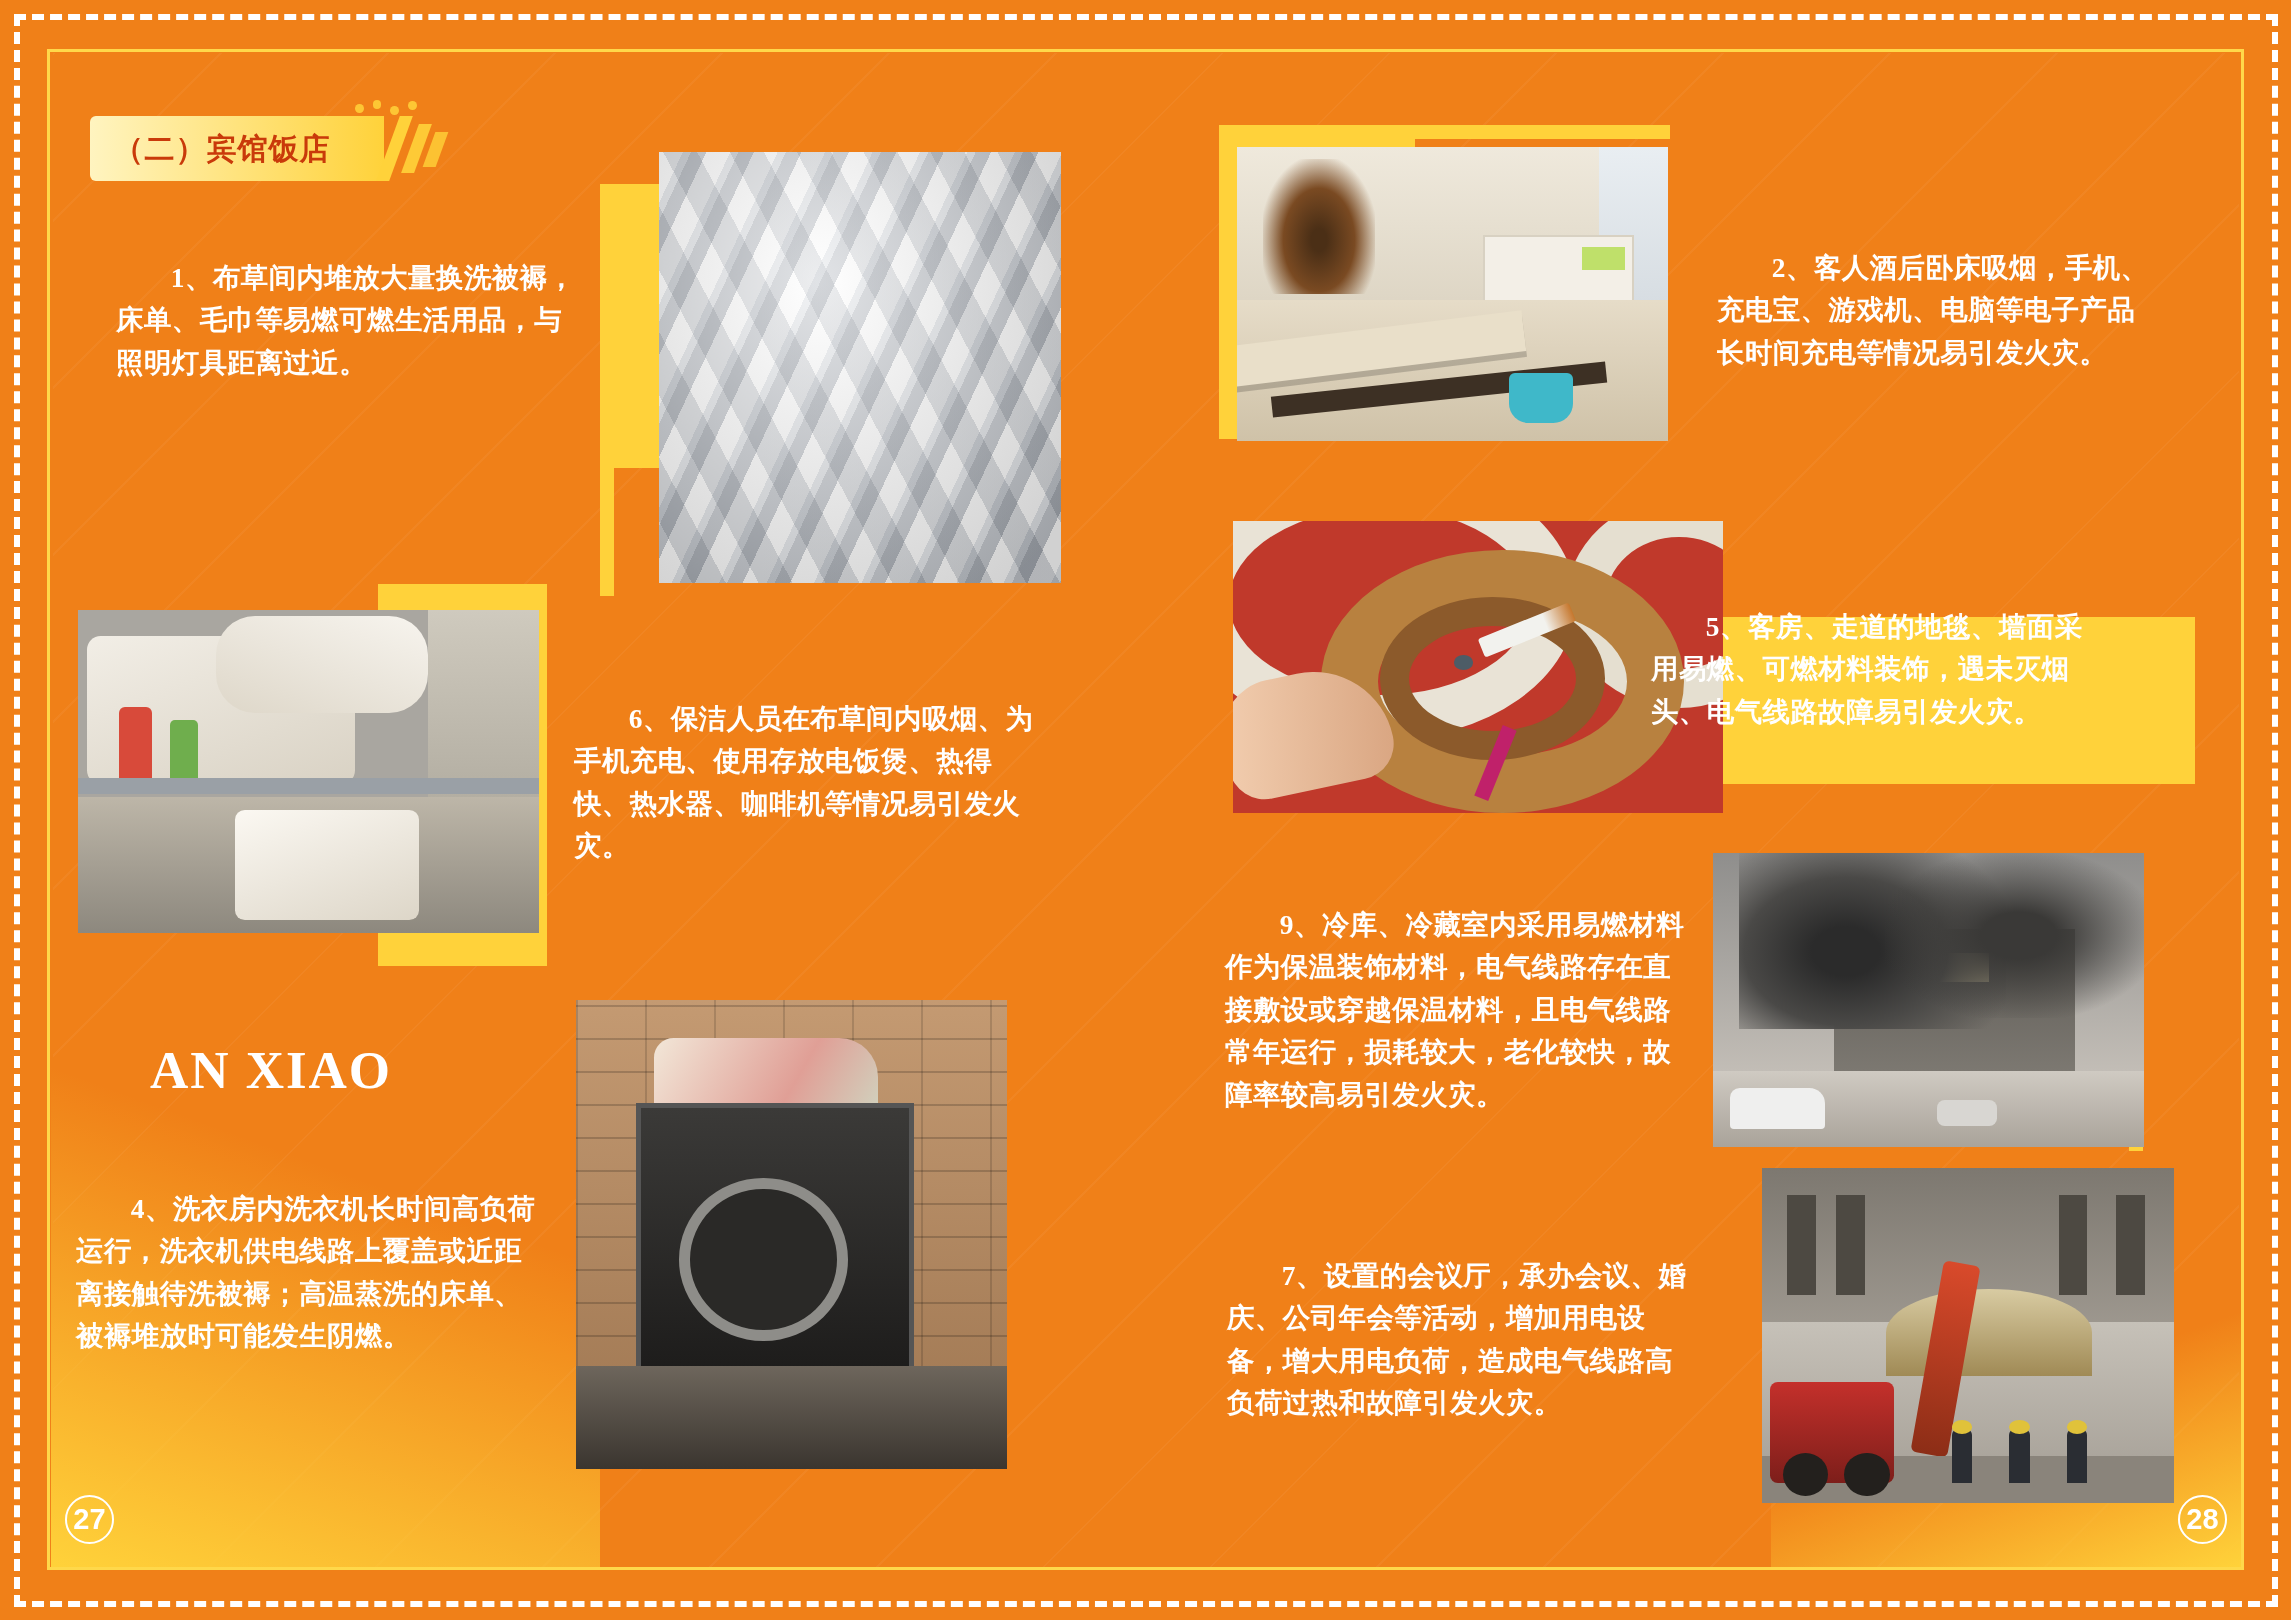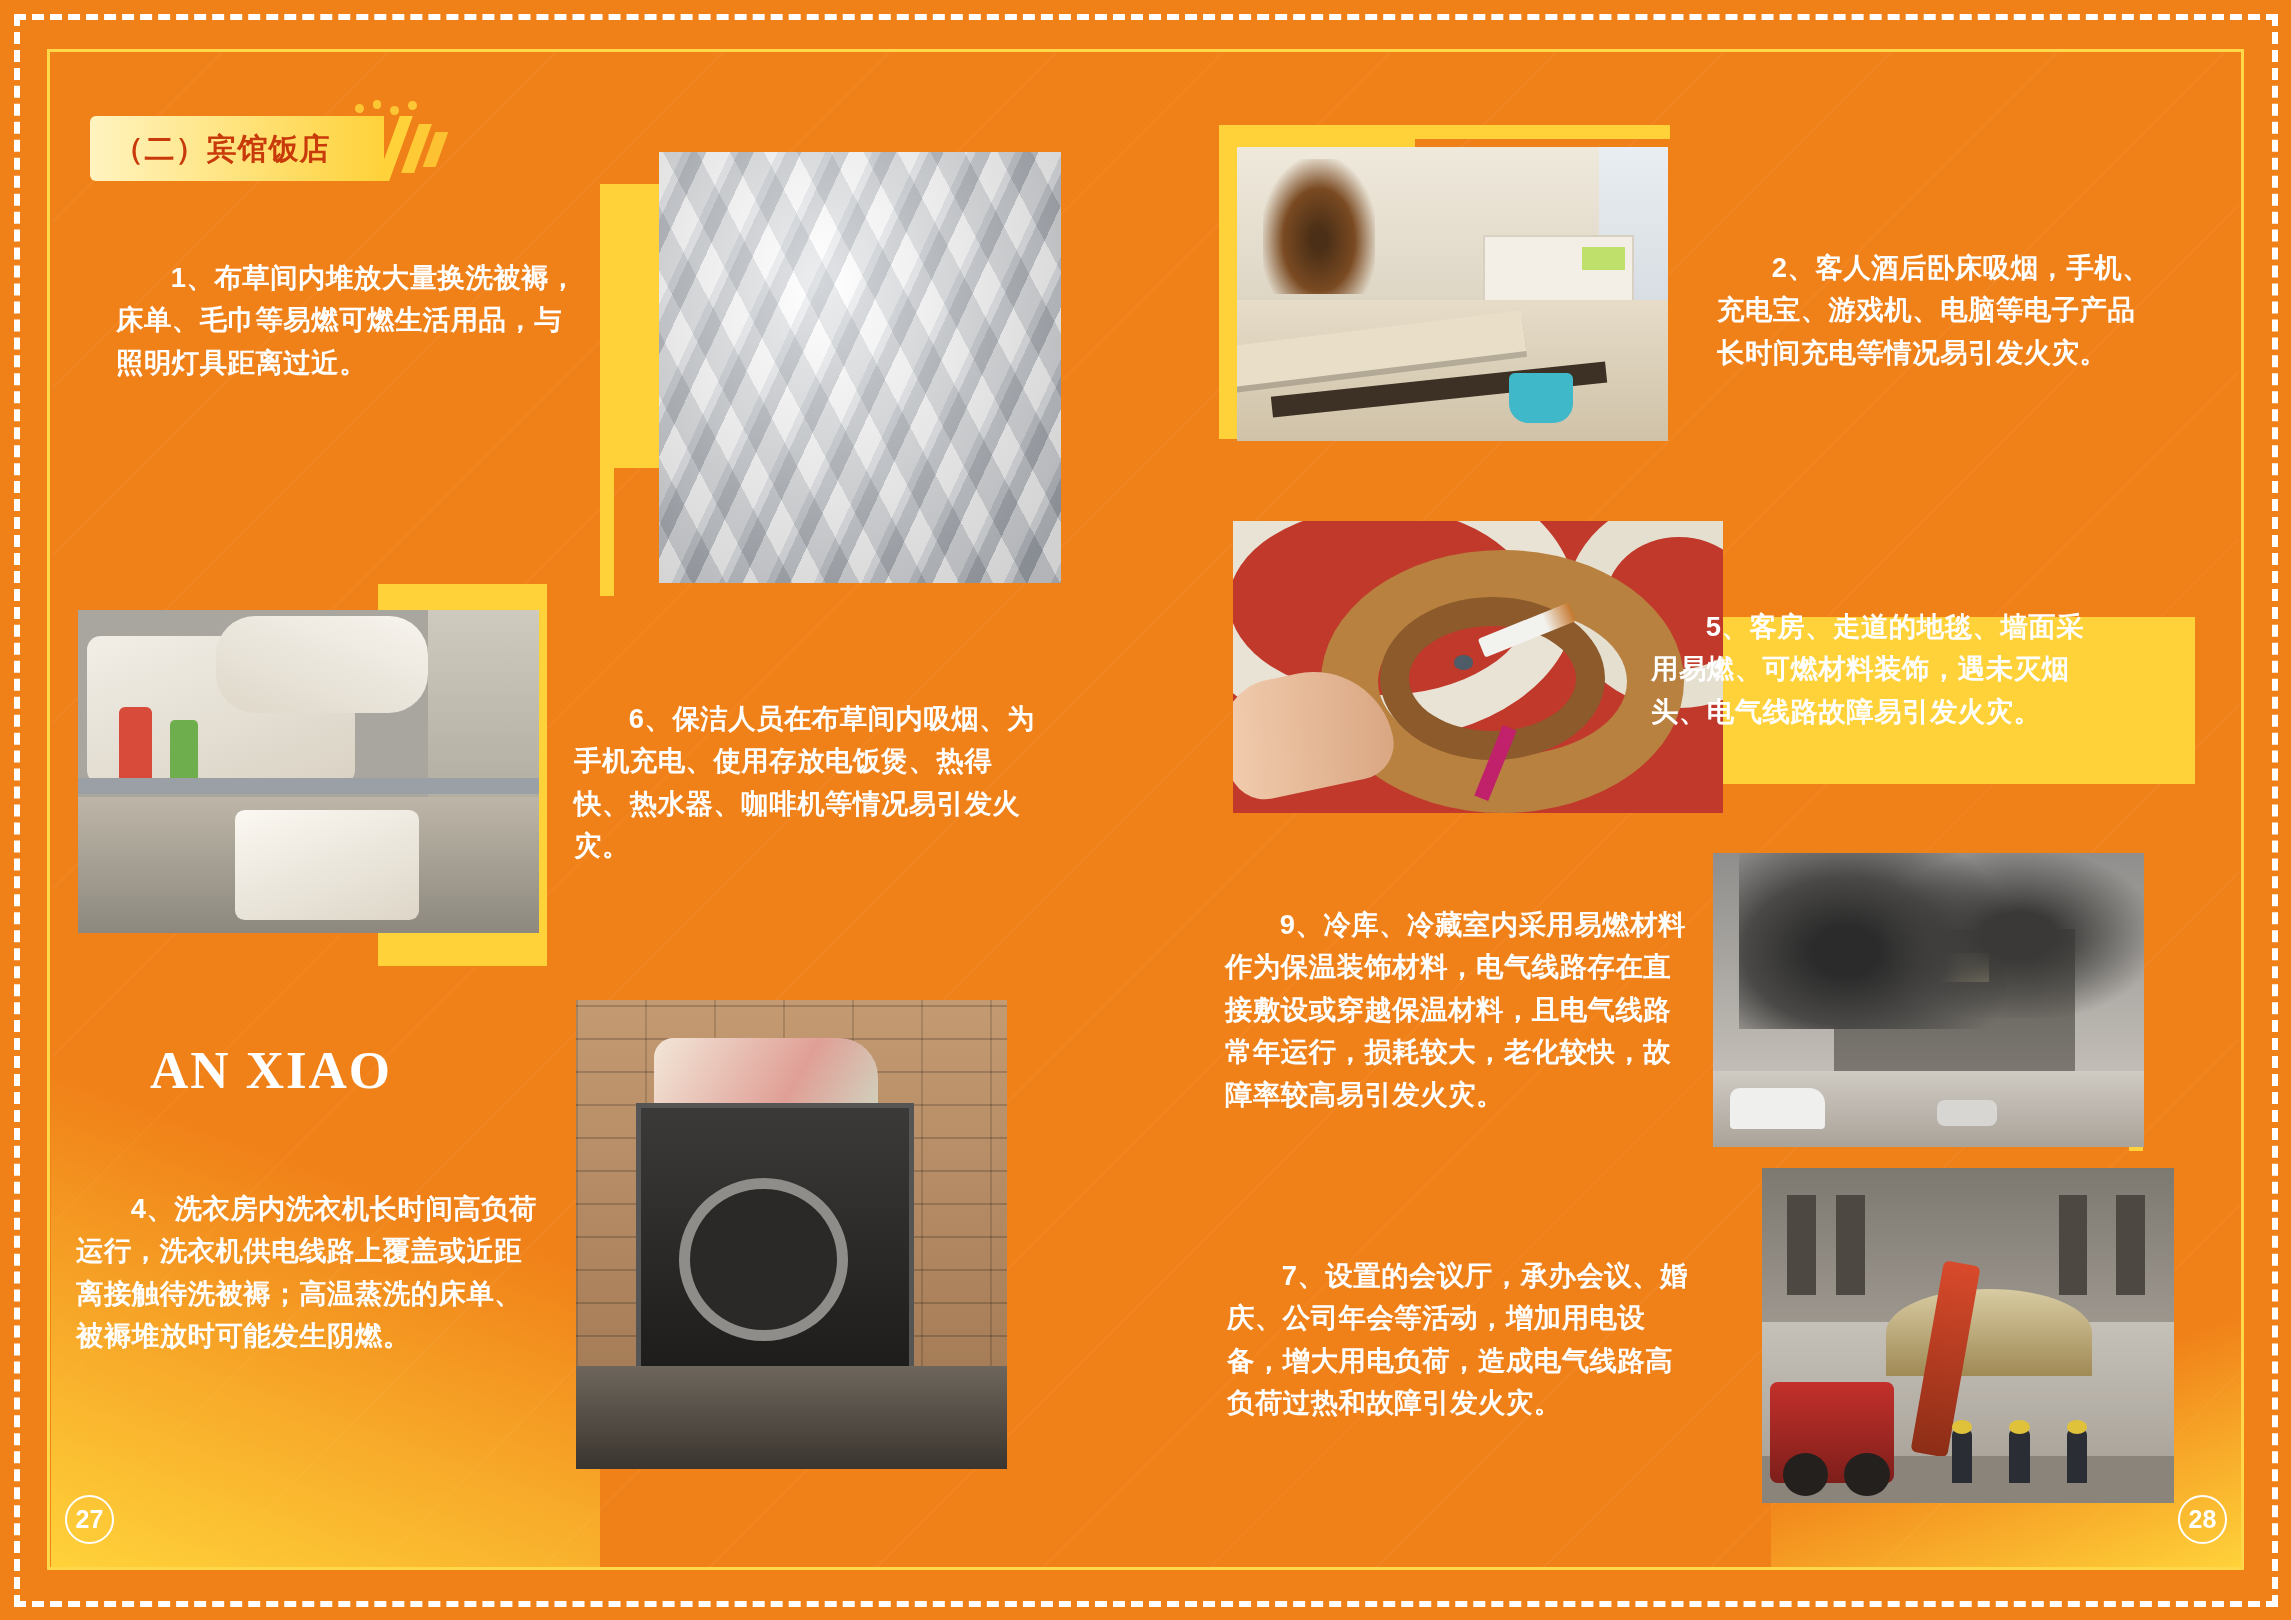--- a/index.html
+++ b/index.html
@@ -112,31 +112,32 @@
   .photo .ph-inner { position:absolute; inset:0; }
 
   
   .txt {
     position: absolute;
     color: #ffffff;
     font-size: 27.4px;
     line-height: 1.55;
     font-weight: bold;
     letter-spacing: 0.5px;
+    font-family: Liberation Serif, serif;
   }
   .txt p { margin: 0; text-indent: 2em; }
 
   
   .pagenum {
     position: absolute;
     width: 45px; height: 45px;
     border-radius: 50%;
     border: 2.9px solid #ffffff;
     color: #ffffff;
-    font-size: 25px;
+    font-size: 29px;
     font-weight: bold;
     display: flex;
     align-items: center;
     justify-content: center;
     text-align: right;
   }
   .pin-left { left: 65px; bottom: 76px; }
   .pin-right { right: 65px; bottom: 76px; }
 
   

